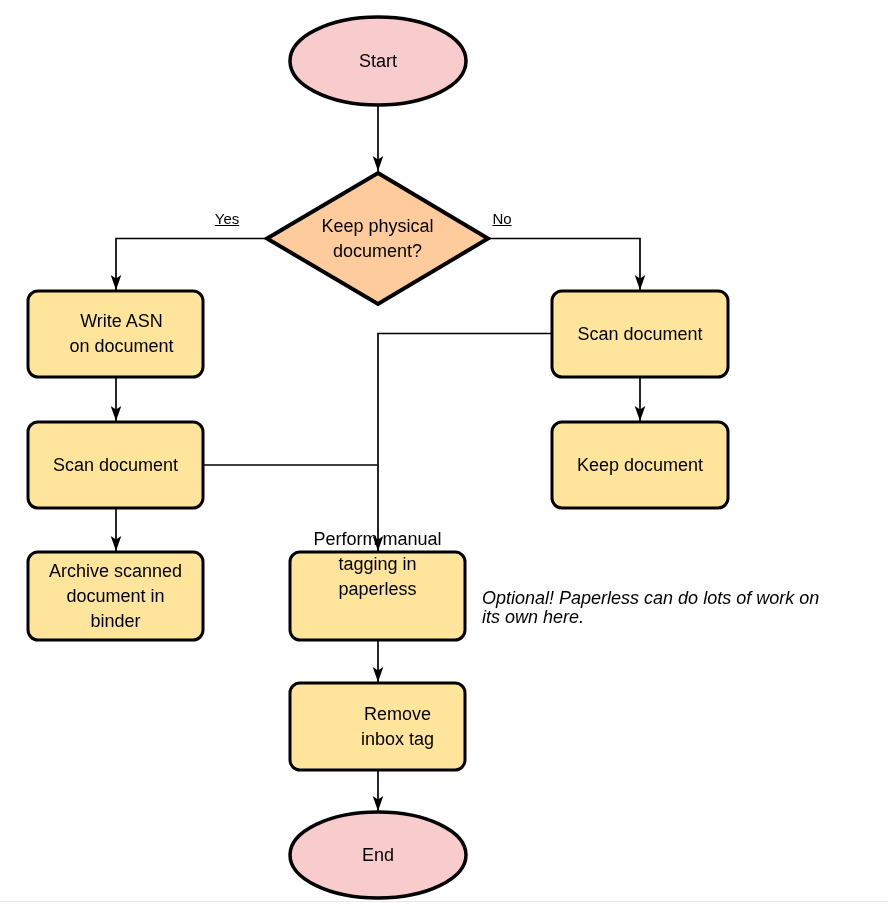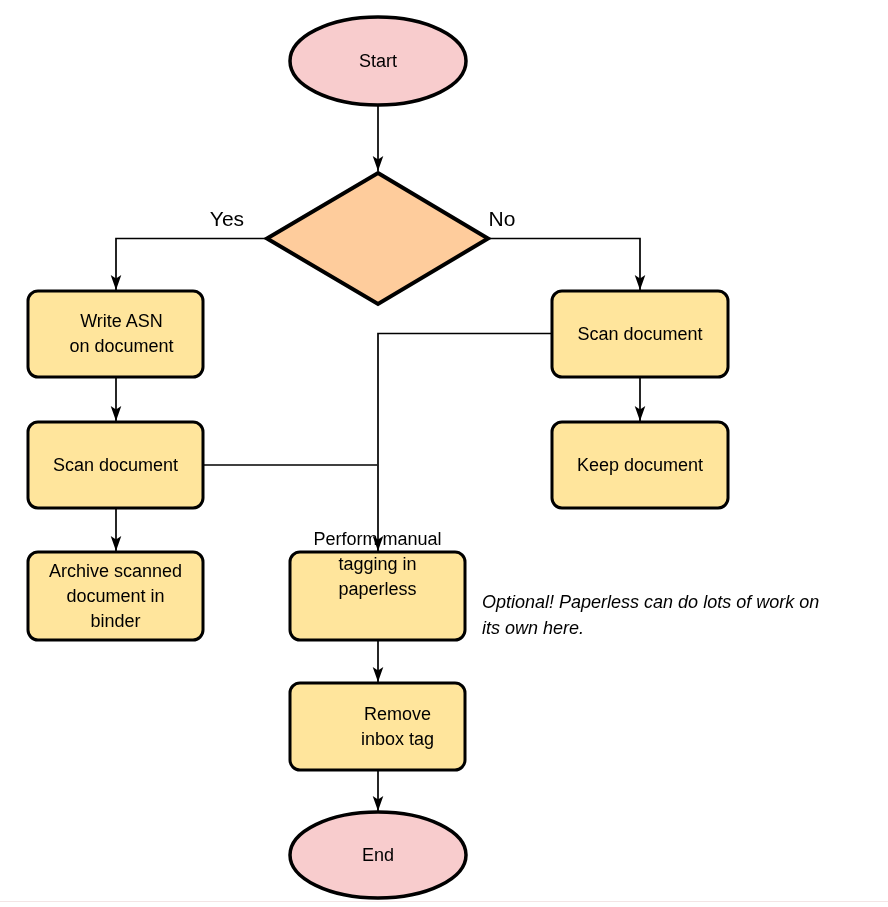--- a/index.html
+++ b/index.html
@@ -18,25 +18,25 @@
   .shape.ellipse { stroke-width:3.5; }
   .shape.diamond { stroke-width:4; }
   .lbl {
     position:absolute;
     display:flex; align-items:center; justify-content:center;
     text-align:center;
     font-size:18px; line-height:25px;
     white-space:pre-line;
     color:#000;
   }
-  .edge-lbl { font-size:21px; line-height:20px; }
+  .edge-lbl { font-size:15px; line-height:20px;text-decoration:underline; }
   .note {
     position:absolute;
     font-style:italic;
-    font-size:18px; line-height:26px;
+    font-size:18px; line-height:19px;
     white-space:pre-line;
     text-align:left;
     color:#000;
   }
   .bottom-line { position:absolute; left:0; top:901px; width:888px; height:1px; background:#f3e5e5; }
 </style>
 </head>
 <body>
 
 <div class="canvas">
@@ -65,20 +65,22 @@
     <rect class="shape rect" x="28" y="422" width="175" height="86" rx="10" ry="10" fill="#ffe59c"></rect>
     <rect class="shape rect" x="28" y="552" width="175" height="88" rx="10" ry="10" fill="#ffe59c"></rect>
     <rect class="shape rect" x="552" y="291" width="176" height="86" rx="10" ry="10" fill="#ffe59c"></rect>
     <rect class="shape rect" x="552" y="422" width="176" height="86" rx="10" ry="10" fill="#ffe59c"></rect>
     <rect class="shape rect" x="290" y="552" width="175" height="88" rx="10" ry="10" fill="#ffe59c"></rect>
     <rect class="shape rect" x="290" y="683" width="175" height="87" rx="10" ry="10" fill="#ffe59c"></rect>
     <ellipse class="shape ellipse" cx="378" cy="855" rx="88" ry="43" fill="#f8cccd"></ellipse>
   </svg>
 
   <div class="lbl" style="left:290px;top:17px;width:176px;height:88px;">Start</div>
+  <div class="lbl" style="left:267px;top:173px;width:221px;height:131px;">Keep physical
+document?</div>
   <div class="lbl" style="left:28px;top:291px;width:175px;height:86px;padding-left:12px;">Write ASN
 on document</div>
   <div class="lbl" style="left:28px;top:422px;width:175px;height:86px;">Scan document</div>
   <div class="lbl" style="left:28px;top:552px;width:175px;height:88px;">Archive scanned
 document in
 binder</div>
   <div class="lbl" style="left:552px;top:291px;width:176px;height:86px;">Scan document</div>
   <div class="lbl" style="left:552px;top:422px;width:176px;height:86px;">Keep document</div>
   <div class="lbl" style="left:290px;top:520px;width:175px;height:88px;">Perform manual
 tagging in

